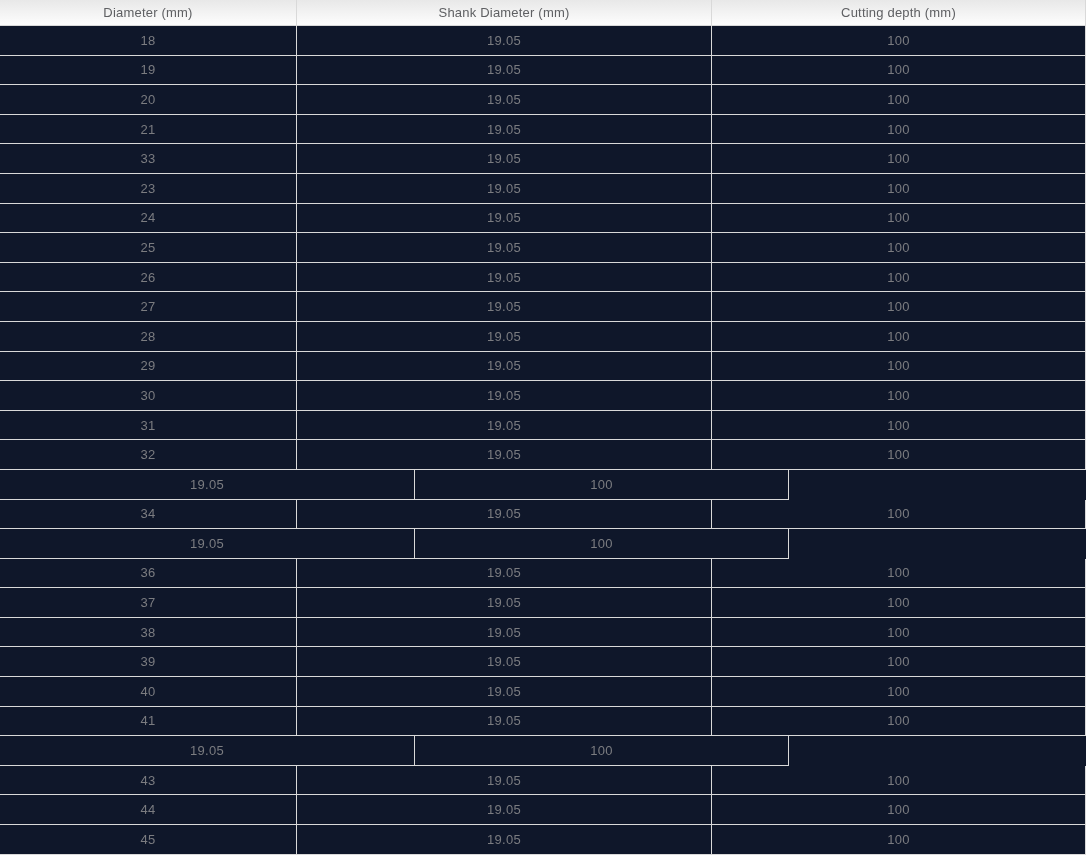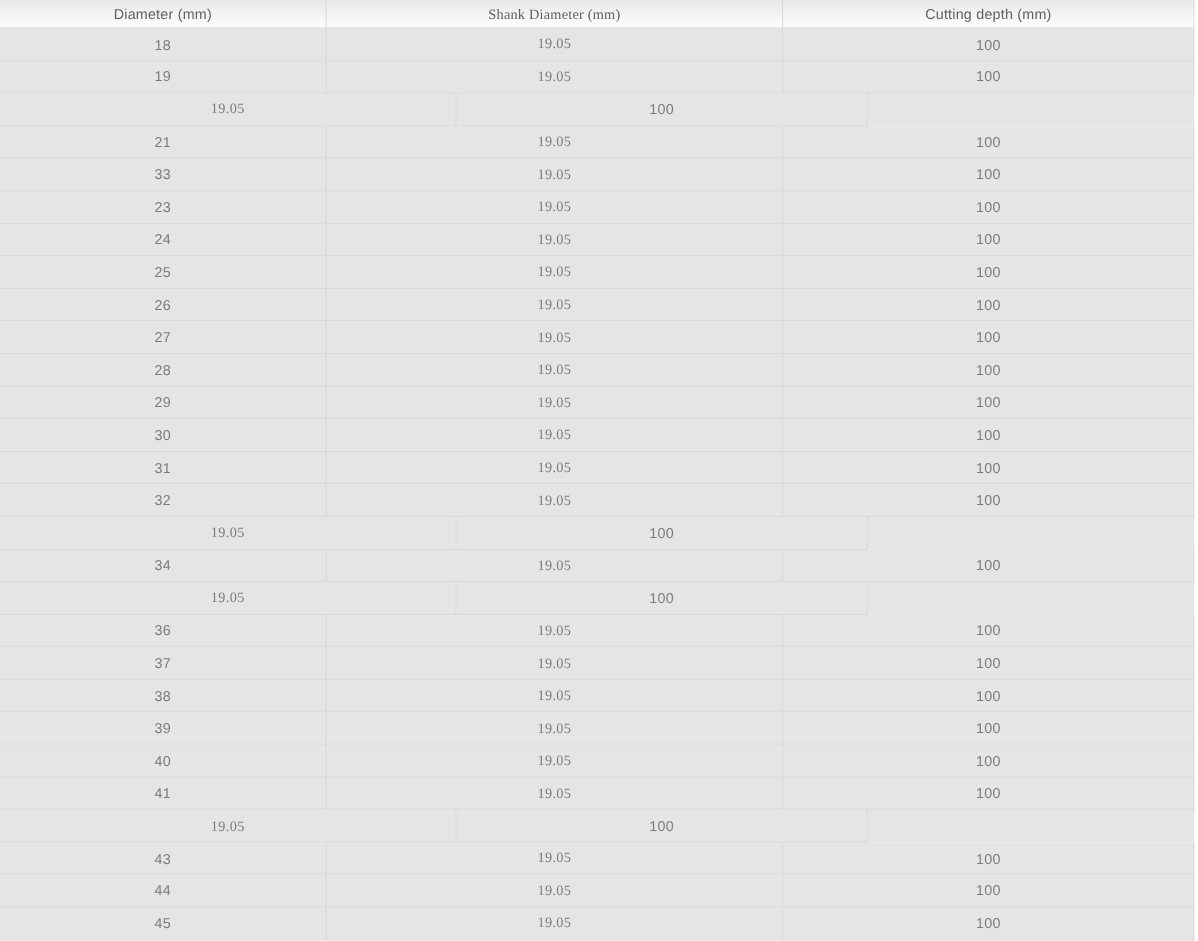--- a/index.html
+++ b/index.html
@@ -32,38 +32,38 @@
     background: linear-gradient(180deg, var(--header-gradient-top) 0%, var(--header-gradient-bottom) 90%);
   }
   .header-row .td {
     border-bottom: 1px solid var(--border);
     color: var(--header-text);
     font-size: 13px;
     letter-spacing: 0.2px;
   }
   .body-row {
     height: 29.607px;
-    background: #e5e5e5;
+    background: #0f172a;
   }
   .body-row .td {
     border-bottom: 1px solid var(--border);
     color: var(--body-text);
     font-size: 13px;
     letter-spacing: 0.3px;
   }
   .td {
     display: flex;
     align-items: center;
     justify-content: center;
     border-right: 1px solid var(--border);
     overflow: hidden;
     white-space: nowrap;
   }
   .col-0 { width: 297px; }
-  .col-1 { width: 415px; font-family: Liberation Serif, serif; }
+  .col-1 { width: 415px; }
   .col-2 { width: 374px; }
 </style>
 </head>
 <body>
 
 <div class="spec-table">
   <div class="tr header-row">
     <div class="td col-0">Diameter (mm)</div>
     <div class="td col-1">Shank Diameter (mm)</div>
     <div class="td col-2">Cutting depth (mm)</div>
@@ -75,20 +75,21 @@
     <div class="td col-2">100</div>
   </div>
 
   <div class="tr body-row">
     <div class="td col-0">19</div>
     <div class="td col-1">19.05</div>
     <div class="td col-2">100</div>
   </div>
 
   <div class="tr body-row">
+    <div class="td col-0">20</div>
     <div class="td col-1">19.05</div>
     <div class="td col-2">100</div>
   </div>
 
   <div class="tr body-row">
     <div class="td col-0">21</div>
     <div class="td col-1">19.05</div>
     <div class="td col-2">100</div>
   </div>
 

